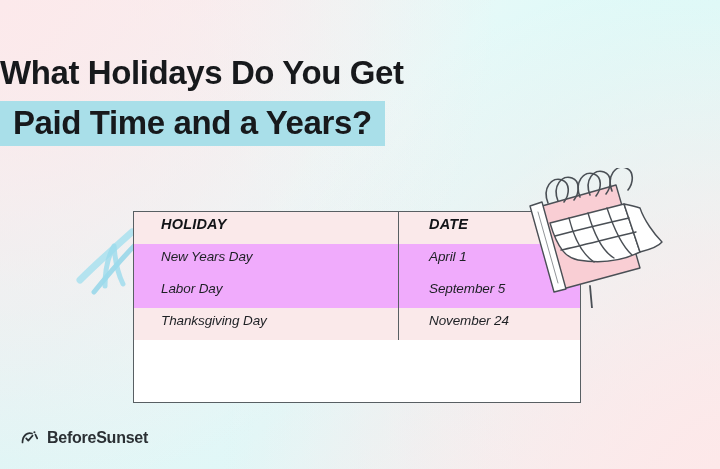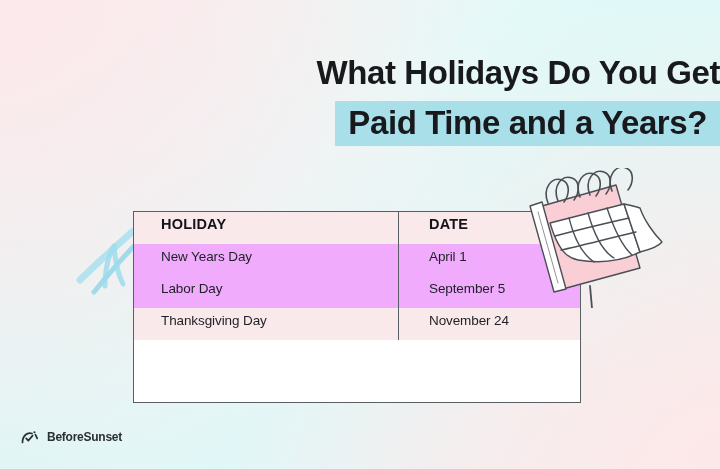--- a/index.html
+++ b/index.html
@@ -27,21 +27,21 @@
       radial-gradient(circle at 0% 100%, rgba(223,246,246,1) 0%, rgba(223,246,246,0) 62%),
       linear-gradient(135deg, #fbeced 0%, #eff8f8 42%, #e3f8f8 58%, #fbeced 100%);
   }
 
   
   .title-block {
     position: absolute;
     left: 0;
     top: 52px;
     width: 720px;
-    text-align: right;
+    text-align: left;
   }
   .title-line1 {
     display: block;
     font-size: 33px;
     font-weight: bold;
     letter-spacing: -0.4px;
     color: #17191c;
     line-height: 42px;
     white-space: nowrap;
   }
@@ -102,20 +102,21 @@
   .tbl tr { height: 32px; }
   .tbl tr.shade { background: #fae9ea; }
   .tbl tr.plain { background: #f0abfc; }
   .tbl td {
     padding: 0 0 8px 27px;
     font-size: 13.5px;
     color: #1d2024;
     letter-spacing: -0.1px;
     vertical-align: middle;
     border: 0;
+    font-style: italic;
   }
   .tbl td.col-a { width: 237px; border-right: 1.6px solid #585f63; }
   .tbl td.col-b { width: 211px; padding-left: 30px; }
   .tbl tr.head td {
     font-weight: bold;
     font-size: 14.5px;
     letter-spacing: 0.2px;
     color: #121418;
   }
 
@@ -123,21 +124,21 @@
   .logo {
     position: absolute;
     left: 21px;
     top: 430px;
     display: flex;
     align-items: center;
     gap: 5px;
   }
   .logo-mark { width: 21px; height: 15px; display: block; }
   .logo-text {
-    font-size: 12px;
+    font-size: 16px;
     font-weight: bold;
     color: #2b3034;
     letter-spacing: -0.25px;
     line-height: 15px;
   }
 </style>
 </head>
 <body>
 
 <div id="canvas">

